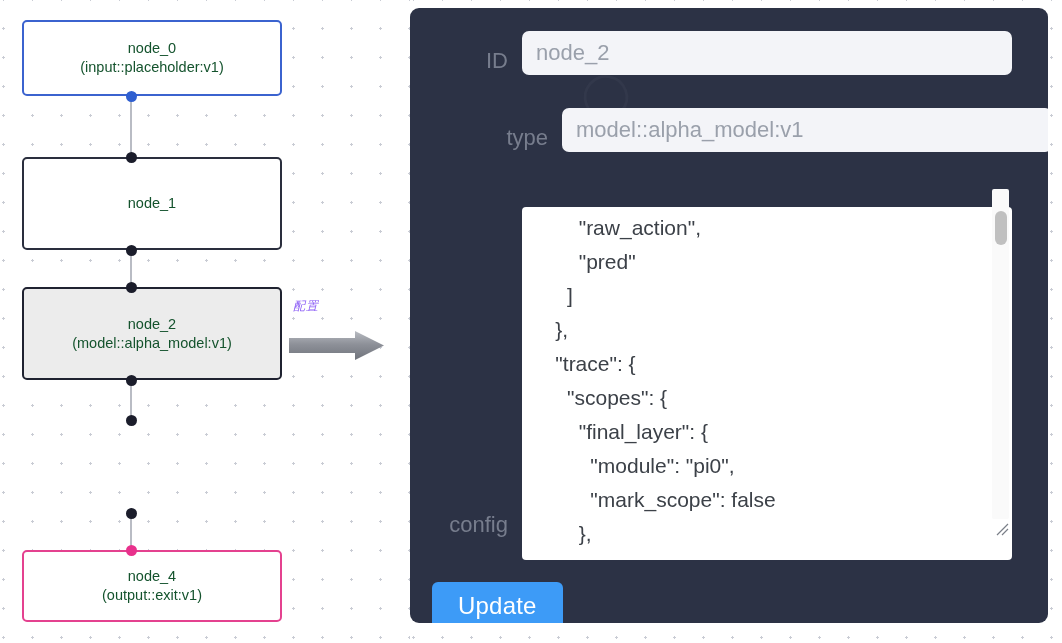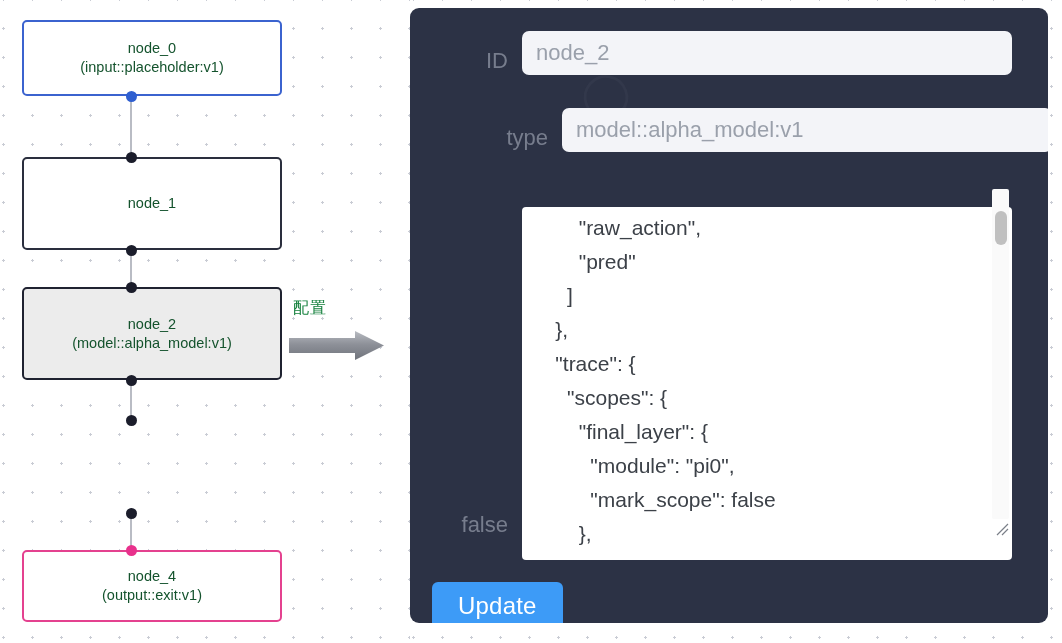--- a/index.html
+++ b/index.html
@@ -79,25 +79,26 @@
     position: absolute;
     left: 287px;
     top: 298px;
     width: 110px;
     height: 70px;
   }
   #arrow-caption {
     position: absolute;
     left: 6px;
     top: 0px;
-    font-size: 16px;
-    color: #15803d;
+    font-size: 12px;
+    color: #8b5cf6;
     font-family: "DejaVu Sans", sans-serif;
     letter-spacing: 1px;
     white-space: nowrap;
+    font-style: italic;
   }
   #arrow-shape {
     position: absolute;
     left: 0px;
     top: 32px;
   }
 
   
   #config-panel {
     position: absolute;
@@ -296,21 +297,21 @@
     <div class="field-label">ID</div>
     <input class="field-input" id="id-input" value="node_2" style="">
   </div>
 
   <div class="field-row" id="row-type">
     <div class="field-label">type</div>
     <input class="field-input" id="type-input" value="model::alpha_model:v1" style="">
   </div>
 
   <div class="field-row" id="row-config">
-    <div class="field-label">false</div>
+    <div class="field-label">config</div>
     <div id="config-textarea-wrap">
       <pre id="config-textarea">        "raw_action",
         "pred"
       ]
     },
     "trace": {
       "scopes": {
         "final_layer": {
           "module": "pi0",
           "mark_scope": false

